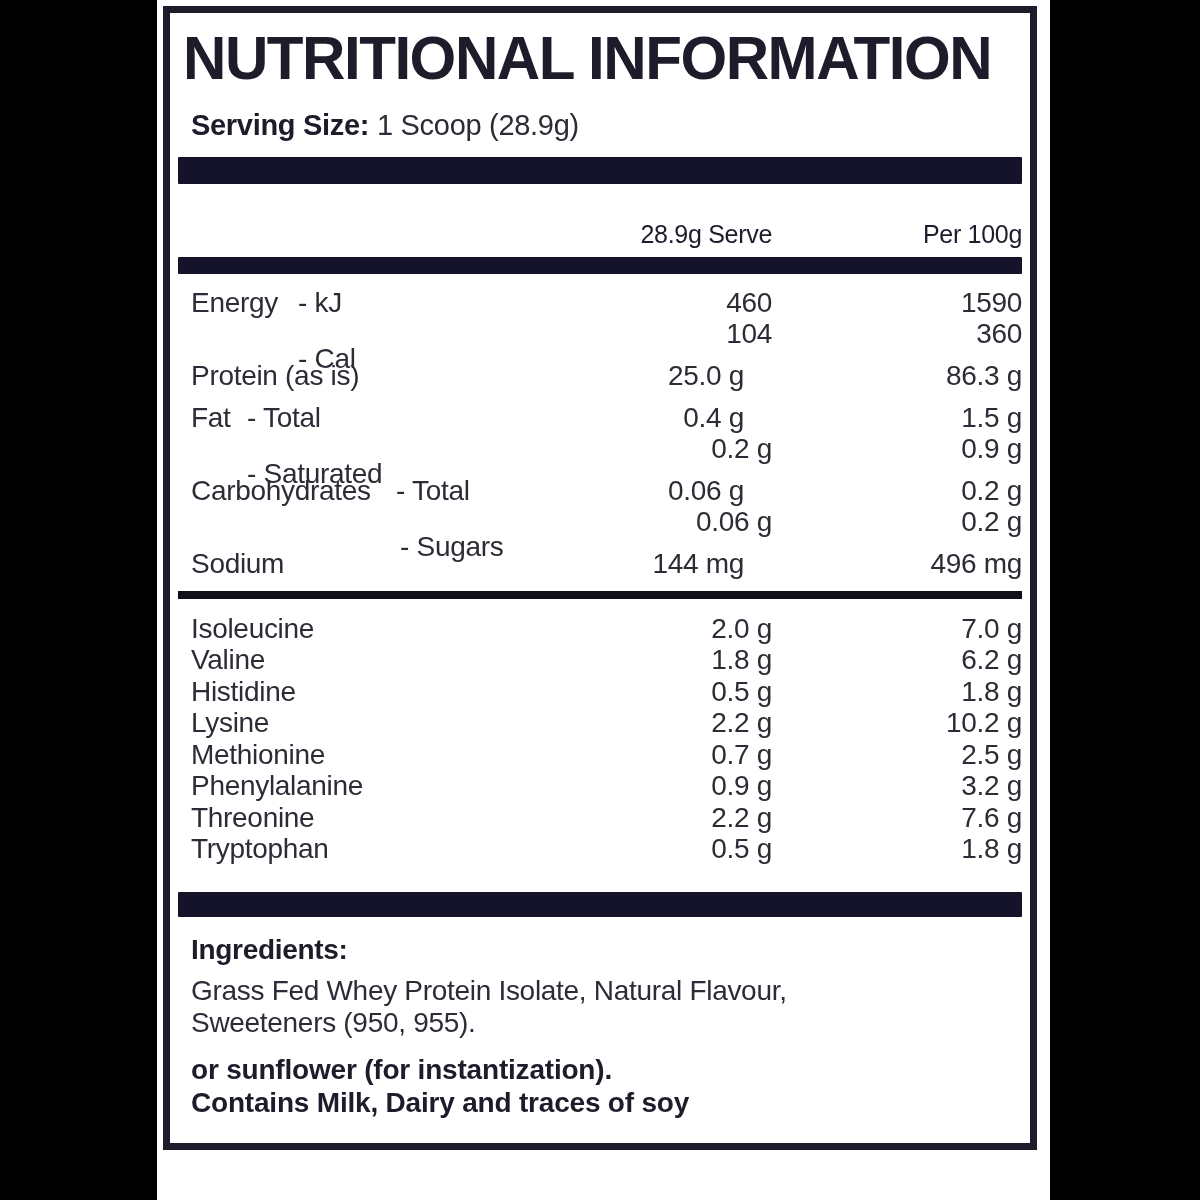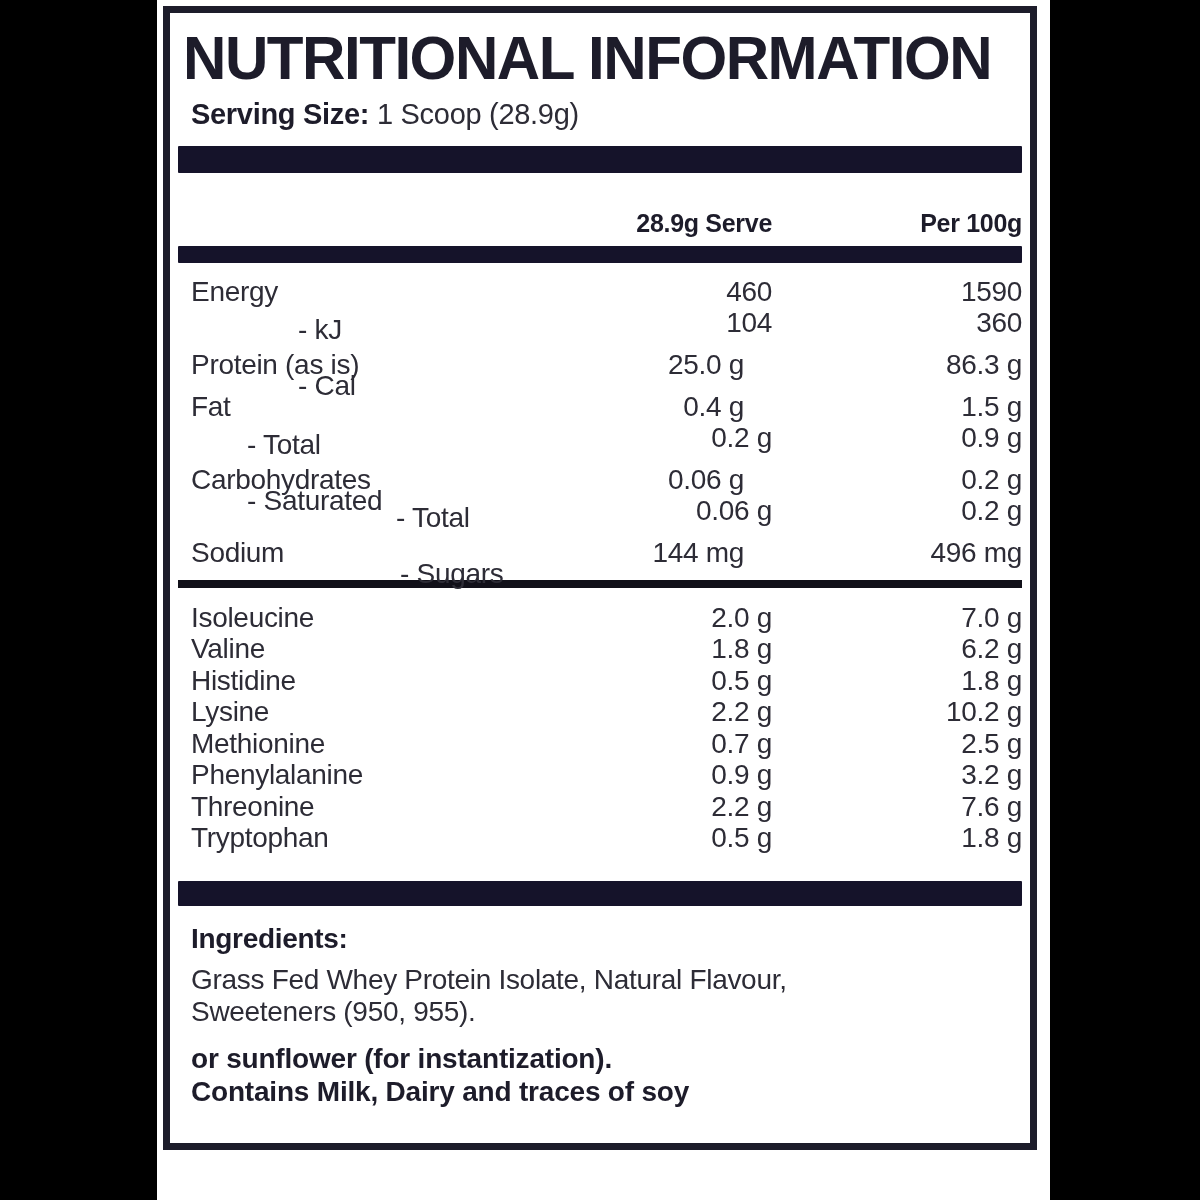--- a/index.html
+++ b/index.html
@@ -33,21 +33,21 @@
     font-size:61px;
     line-height:0.96;
     font-weight:800;
     letter-spacing:-1.5px;
     color:#1d1c2a;
     transform:scaleX(0.985);
     transform-origin:left center;
     white-space:nowrap;
   }
   .serving{
-    margin:9px 0 0 13px;
+    margin:20px 0 0 13px;
     font-size:29px;
     line-height:34px;
     letter-spacing:-0.3px;
   }
   .serving .b{font-weight:700;color:#1d1c2a;}
   .bar{
     background:#15132a;
     border-radius:1px;
   }
   .bar-1{margin-top:15px;height:27px;}
@@ -57,29 +57,29 @@
     margin-top:12px;height:8px;background:#111019;
   }
   .grid-row{
     display:grid;
     grid-template-columns:1fr 170px 250px;
     align-items:baseline;
   }
   .hdr-row{
     margin-top:36px;
     font-size:25px;line-height:28px;
-    font-weight:700;color:#1d1c2a;
+    font-weight:400;color:#1d1c2a;
     letter-spacing:-0.3px;
   }
   .col-serve,.col-per{text-align:right;}
   .rows{margin-top:13px;font-size:28px;letter-spacing:-0.3px;}
   .rows .grid-row{line-height:31px;}
   .group-start{margin-top:11px;gap:28px;}
   .lbl{position:relative;padding-left:13px;white-space:nowrap;}
-  .sub{position:absolute;white-space:nowrap;margin-top:38px;}
+  .sub{position:absolute;white-space:nowrap;}
   .sub-energy{left:120px;}
   .sub-fat{left:69px;}
   .sub-carb{left:218px;}
   .sub-sugars{left:222px;}
   .amino{margin-top:14px;font-size:28px;letter-spacing:-0.3px;}
   .amino .grid-row{line-height:31.5px;}
   .ing-head{
     margin:17px 0 0 13px;
     font-size:28px;line-height:32px;
     font-weight:800;color:#1d1c2a;

